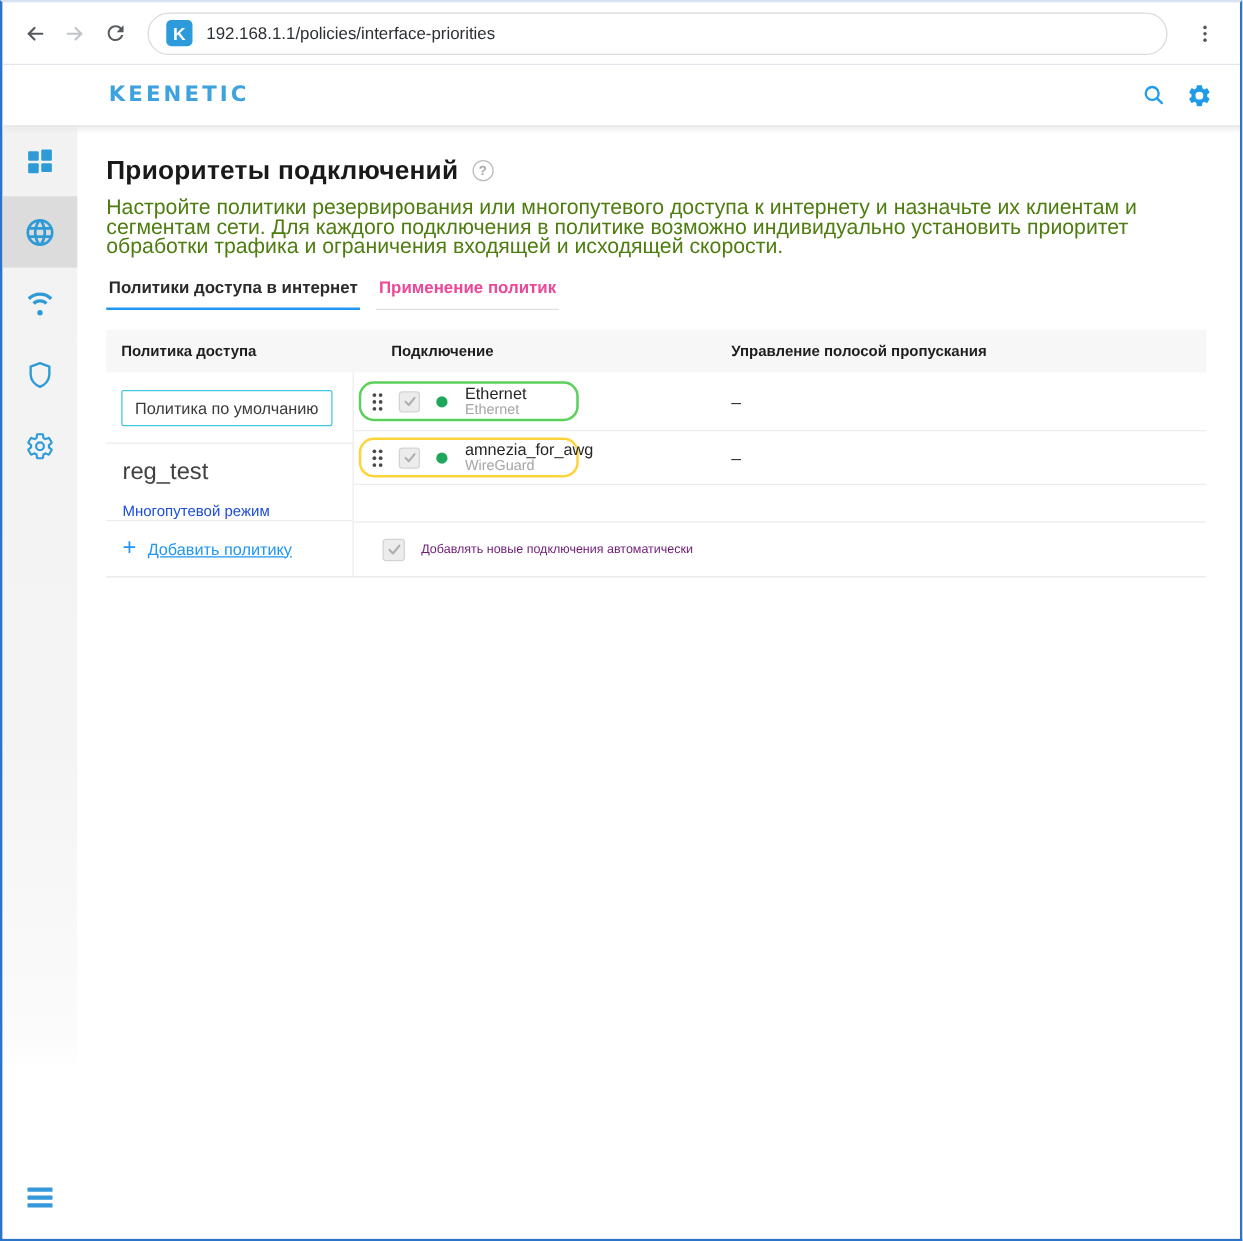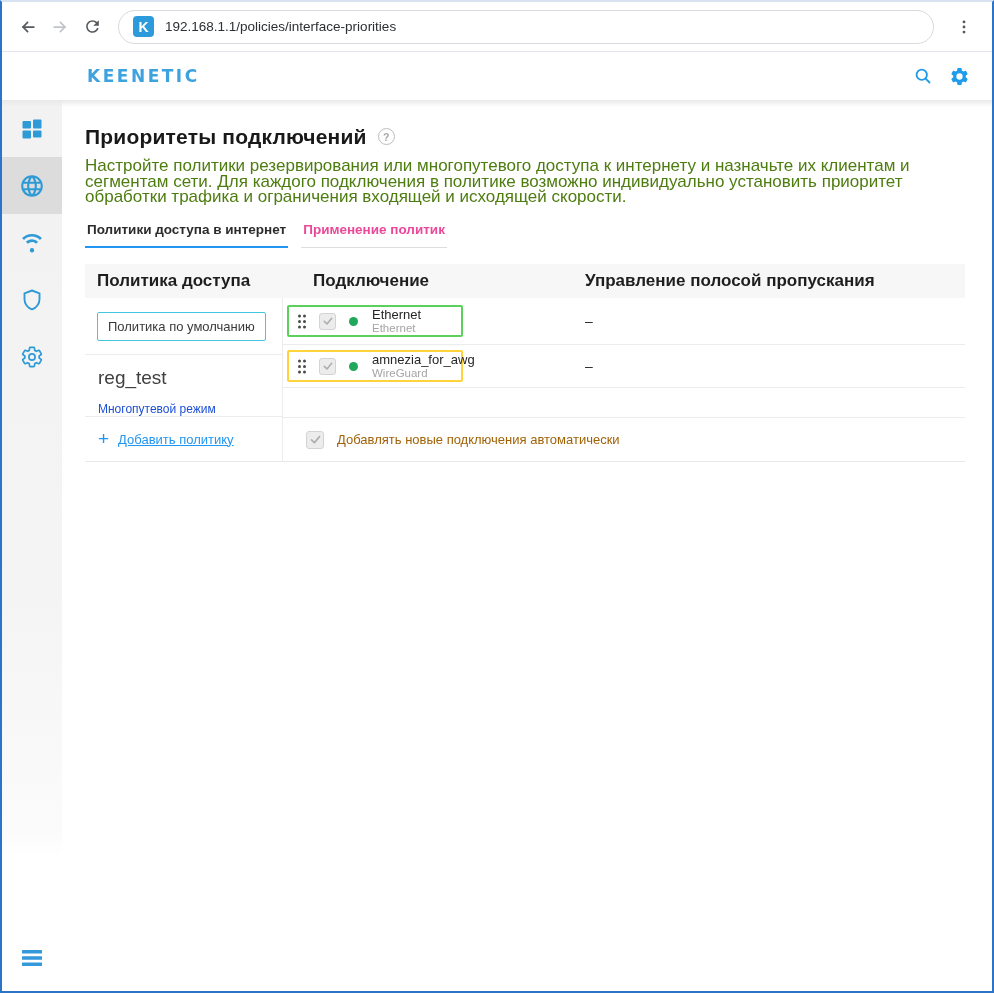--- a/index.html
+++ b/index.html
@@ -82,21 +82,21 @@
   }
   .page-desc { margin-top: 9px; max-width: 884px; font-size: 17px; line-height: 15.5px; color: #4d7c0f; }
   
   .tabs { margin-top: 17px; display: flex; }
   .tab { font-size: 13.5px; padding: 0 2px 9px 2px; margin-right: 13px; cursor: pointer; white-space: nowrap; font-weight: bold; }
   .tab.active { color: #2b2b2b; border-bottom: 2.5px solid #2196f3; }
   .tab.inactive { color: #ec4899; border-bottom: 1px solid #dcdee1; padding-bottom: 10.5px; }
   
   .policy-table { margin-top: 16px; width: 880px; }
   .thead { display: flex; background: #f7f7f7; height: 34px; align-items: center; }
-  .th { font-size: 17px; font-weight: bold; color: #1e1e1e; }
+  .th { font-size: 12px; font-weight: bold; color: #1e1e1e; }
   .th-policy { width: 198px; padding-left: 12px; }
   .th-conn { width: 302px; padding-left: 30px; }
   .th-bw { flex: 1; }
   .tbody { display: flex; border-bottom: 1px solid #e8e8e8; }
   .left-col { width: 198px; flex: 0 0 198px; border-right: 1px solid #ececec; }
   .lcell-1 { height: 57px; border-bottom: 1px solid #ececec; display: flex; align-items: center; }
   .policy-chip {
     margin-left: 12px; border: 1.5px solid #45c6de; border-radius: 2px;
     padding: 6px 10px; font-size: 13px; color: #3a3a3a; background: #fff; cursor: text;
   }
@@ -105,39 +105,39 @@
   .policy-mode { font-size: 12px; color: #1d4ed8; margin-top: 13px; }
   .lcell-3 { height: 44px; display: flex; align-items: center; padding-left: 13px; }
   .add-policy { display: flex; align-items: center; gap: 9px; cursor: pointer; }
   .add-policy .plus { color: #2196f3; font-size: 19px; font-weight: 400; line-height: 1; margin-top: -2px; }
   .add-policy .lbl { color: #2196f3; font-size: 13px; text-decoration: underline; }
   .right-col { flex: 1; display: flex; flex-direction: column; min-width: 0; }
   .conn-row { height: 47px; border-bottom: 1px solid #ececec; display: flex; align-items: center; position: relative; }
   .conn-row.r2 { height: 43px; }
   .conn-box {
     margin-left: 4px; height: 32px; width: 176px;
-    border: 2px solid; border-radius: 2px;
+    border: 2px solid; border-radius: 12px;
     display: flex; align-items: center; padding: 0 8px 0 7px; background: #fff;
   }
   .drag-handle { cursor: grab; display: flex; flex: 0 0 auto; }
   .cbx {
     width: 17px; height: 17px; border-radius: 3px;
     background: #ececec; border: 1px solid #d3d3d3;
     display: flex; align-items: center; justify-content: center;
     margin-left: 11px; flex: 0 0 auto;
   }
   .cbx.big { width: 18px; height: 18px; }
   .status-dot { width: 9px; height: 9px; border-radius: 50%; margin-left: 13px; flex: 0 0 auto; }
   .conn-text { margin-left: 14px; display: flex; flex-direction: column; line-height: 1; }
   .conn-name { font-size: 13px; color: #252525; }
   .conn-sub { font-size: 11.5px; color: #a5a5a5; margin-top: 2.5px; }
   .bw-dash { position: absolute; left: 302px; top: 50%; transform: translateY(-50%); font-size: 14px; color: #333; }
   .empty-row { height: 30px; border-bottom: 1px solid #ececec; }
   .auto-row { height: 43px; display: flex; align-items: center; padding-left: 12px; gap: 13px; }
-  .auto-label { font-size: 13px; color: #a16207; }
+  .auto-label { font-size: 10px; color: #701a75; }
 </style>
 </head>
 <body>
 
 <div class="screen">
 
   <div class="chrome">
     <div class="nav-btn">
       <svg width="20" height="20" viewBox="0 0 24 24" fill="none" stroke="#55595e" stroke-width="2.1" stroke-linecap="round" stroke-linejoin="round">
           <path d="M19 12H6"></path>

